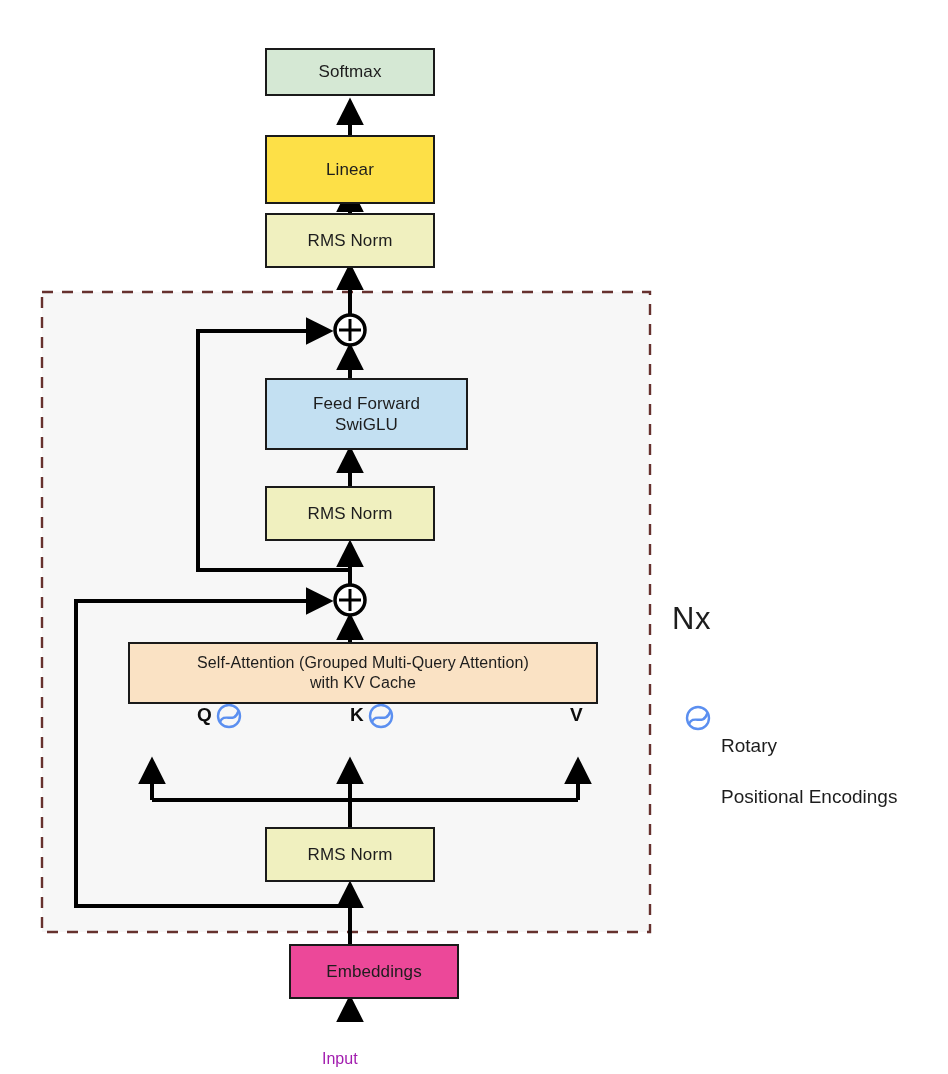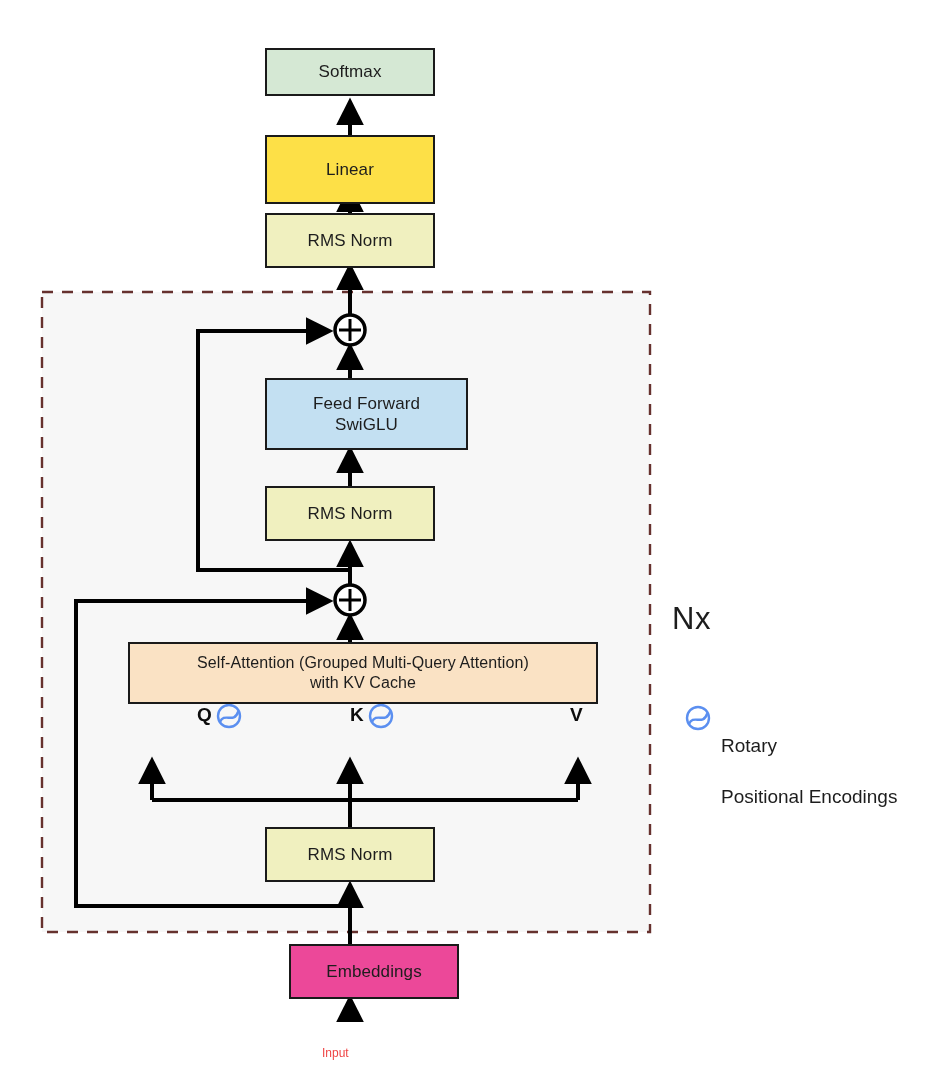--- a/index.html
+++ b/index.html
@@ -60,22 +60,22 @@
     font-size: 19px;
     color: #0d0d0d;
     z-index: 6;
   }
   #nx-label {
     font-size: 31px;
     color: #1d1d1d;
     letter-spacing: 0.5px;
   }
   #input-label {
-    font-size: 12px;
-    color: #ef4444;
+    font-size: 16px;
+    color: #a21caf;
   }
   #legend-text {
     font-size: 19px;
     line-height: 1.35;
     color: #1d1d1d;
   }
 </style>
 </head>
 <body>
 

